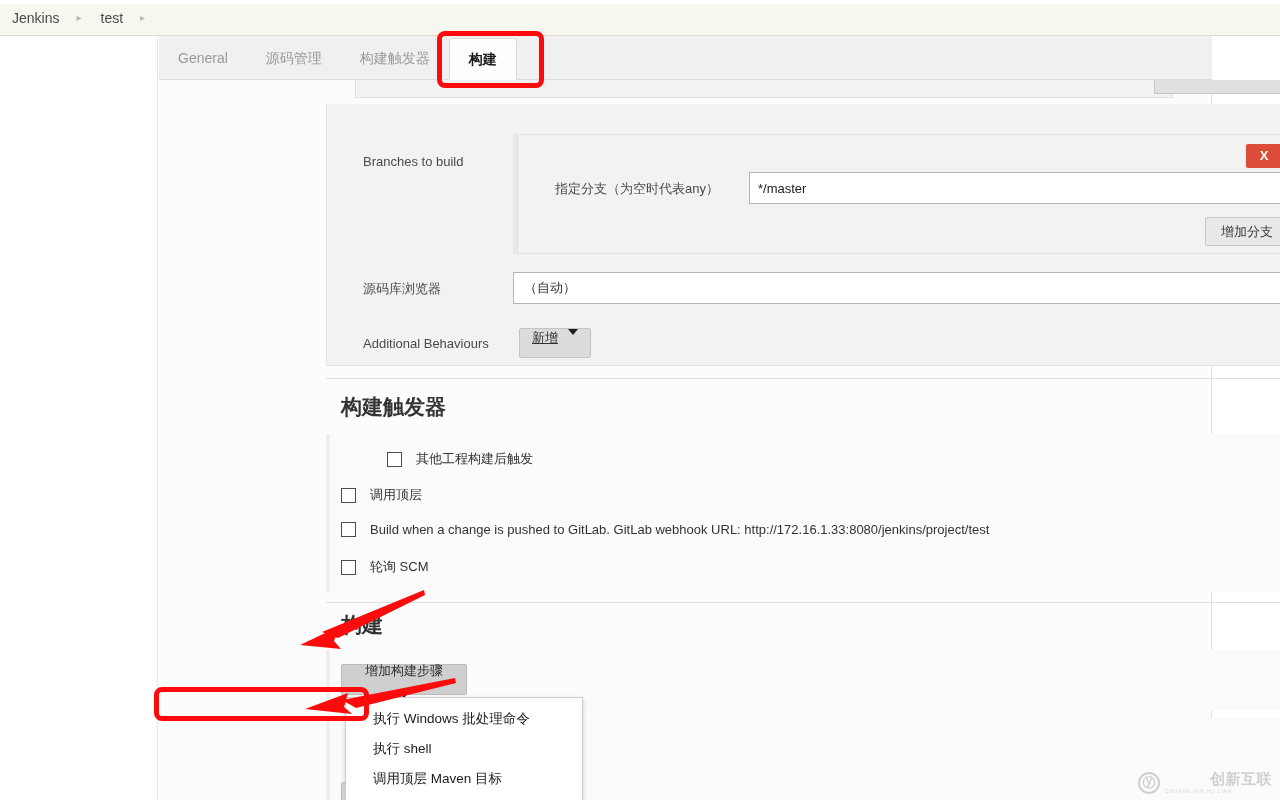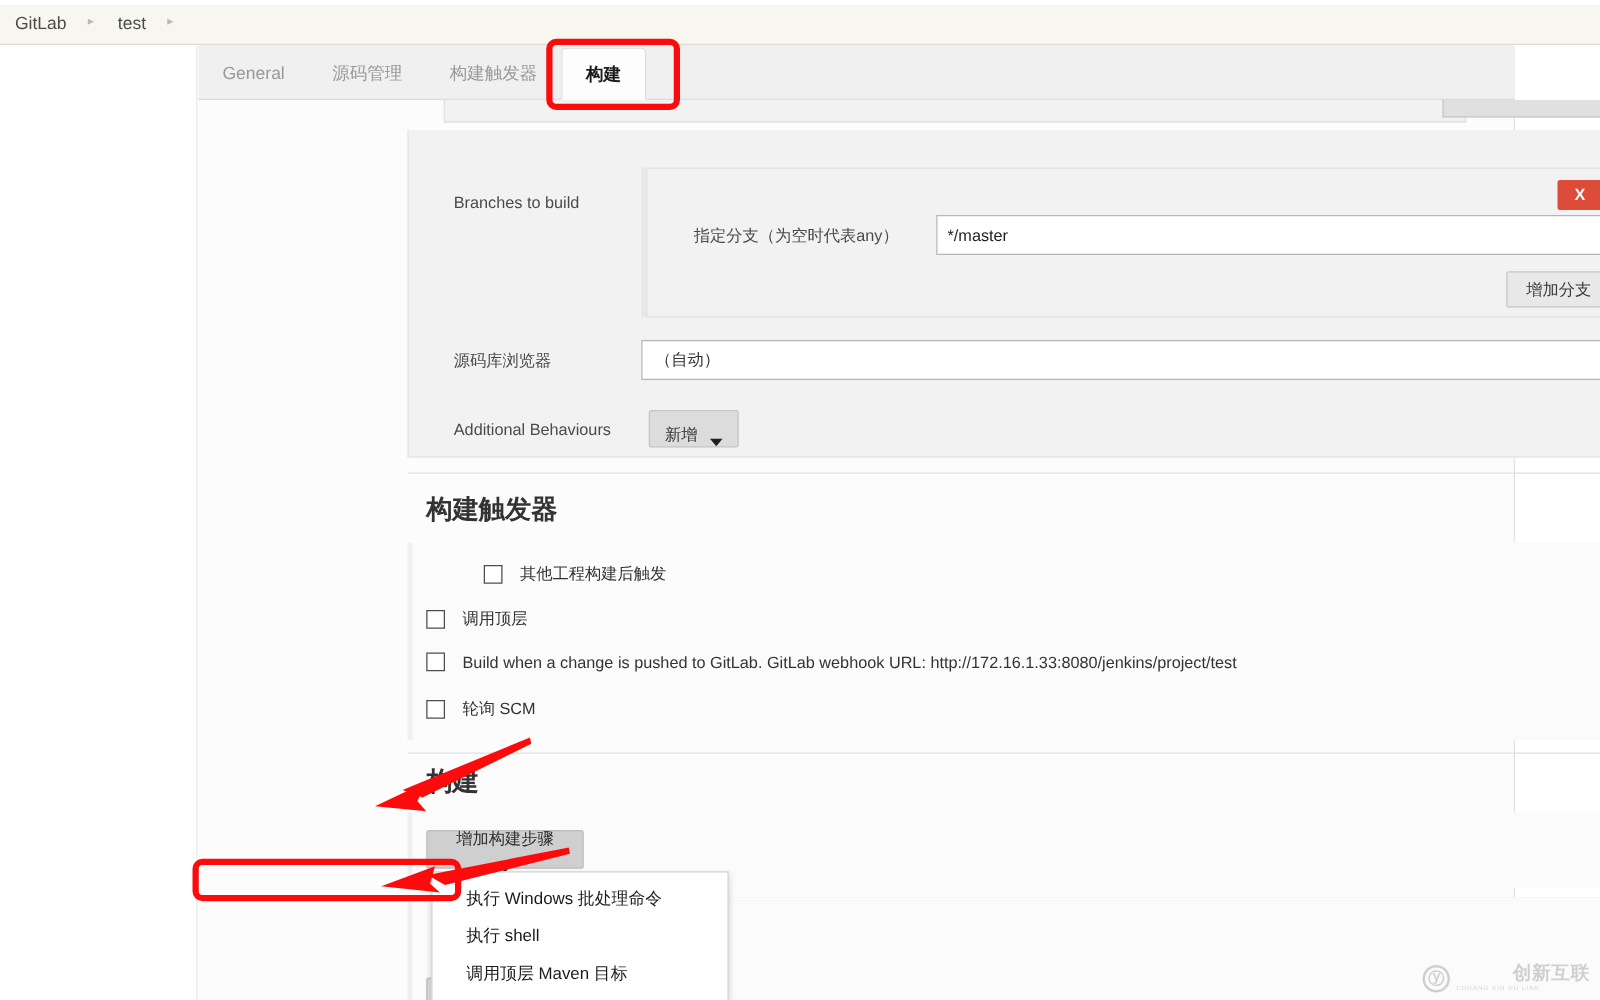--- a/index.html
+++ b/index.html
@@ -240,24 +240,25 @@
     left: 360px; top: 292px;
     width: 72px; height: 30px;
     background: #dcdcdc;
     border: 1px solid #c4c4c4;
     border-radius: 2px;
     box-sizing: border-box;
     font-size: 13px;
     color: #333333;
     font-family: "Liberation Sans", sans-serif;
     display: flex;
-    align-items: flex-end;
+    align-items: flex-start;
     justify-content: center;
     gap: 10px;
     cursor: pointer;
+    text-decoration: underline;
   }
 
   
   #scm-wrapper {
     position: absolute;
     left: 167px; top: 68px;
     width: 1039px; height: 262px;
     background: #f2f2f2;
     border: 1px solid #e4e4e4;
     border-top: none;
@@ -446,21 +447,21 @@
     color: #7d7d7d;
     letter-spacing: 0.8px;
     margin-top: 2px;
     font-family: "Liberation Sans", sans-serif;
   }
 </style>
 </head>
 <body>
 
 <div id="breadcrumb-bar">
-  <span class="crumb">GitLab</span>
+  <span class="crumb">Jenkins</span>
   <span class="crumb-sep">▸</span>
   <span class="crumb">test</span>
   <span class="crumb-sep">▸</span>
 </div>
 
 <div id="main-area">
 
   <div id="sidebar-gutter"></div>
   <div id="right-filler"></div>
 

